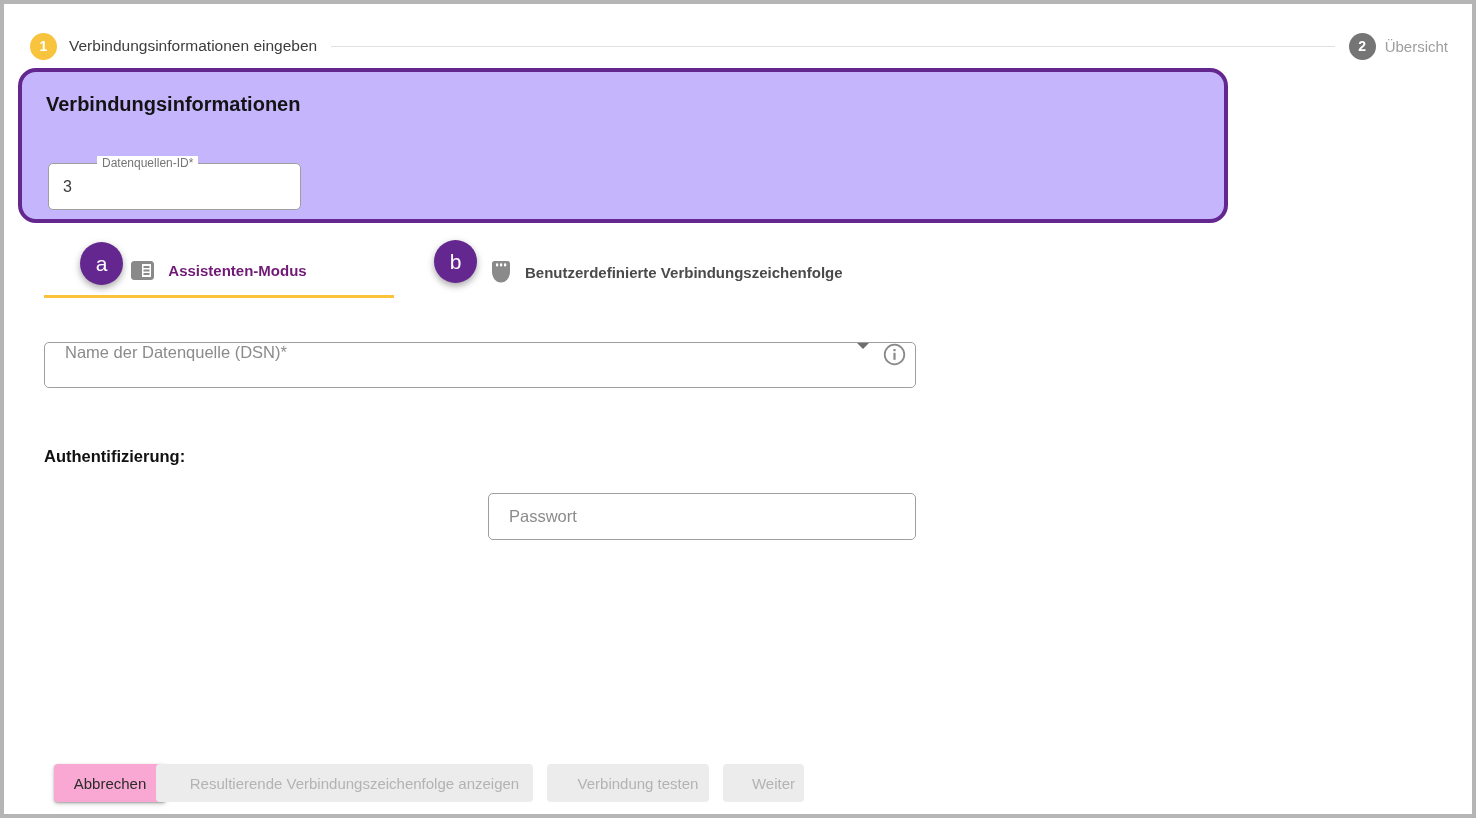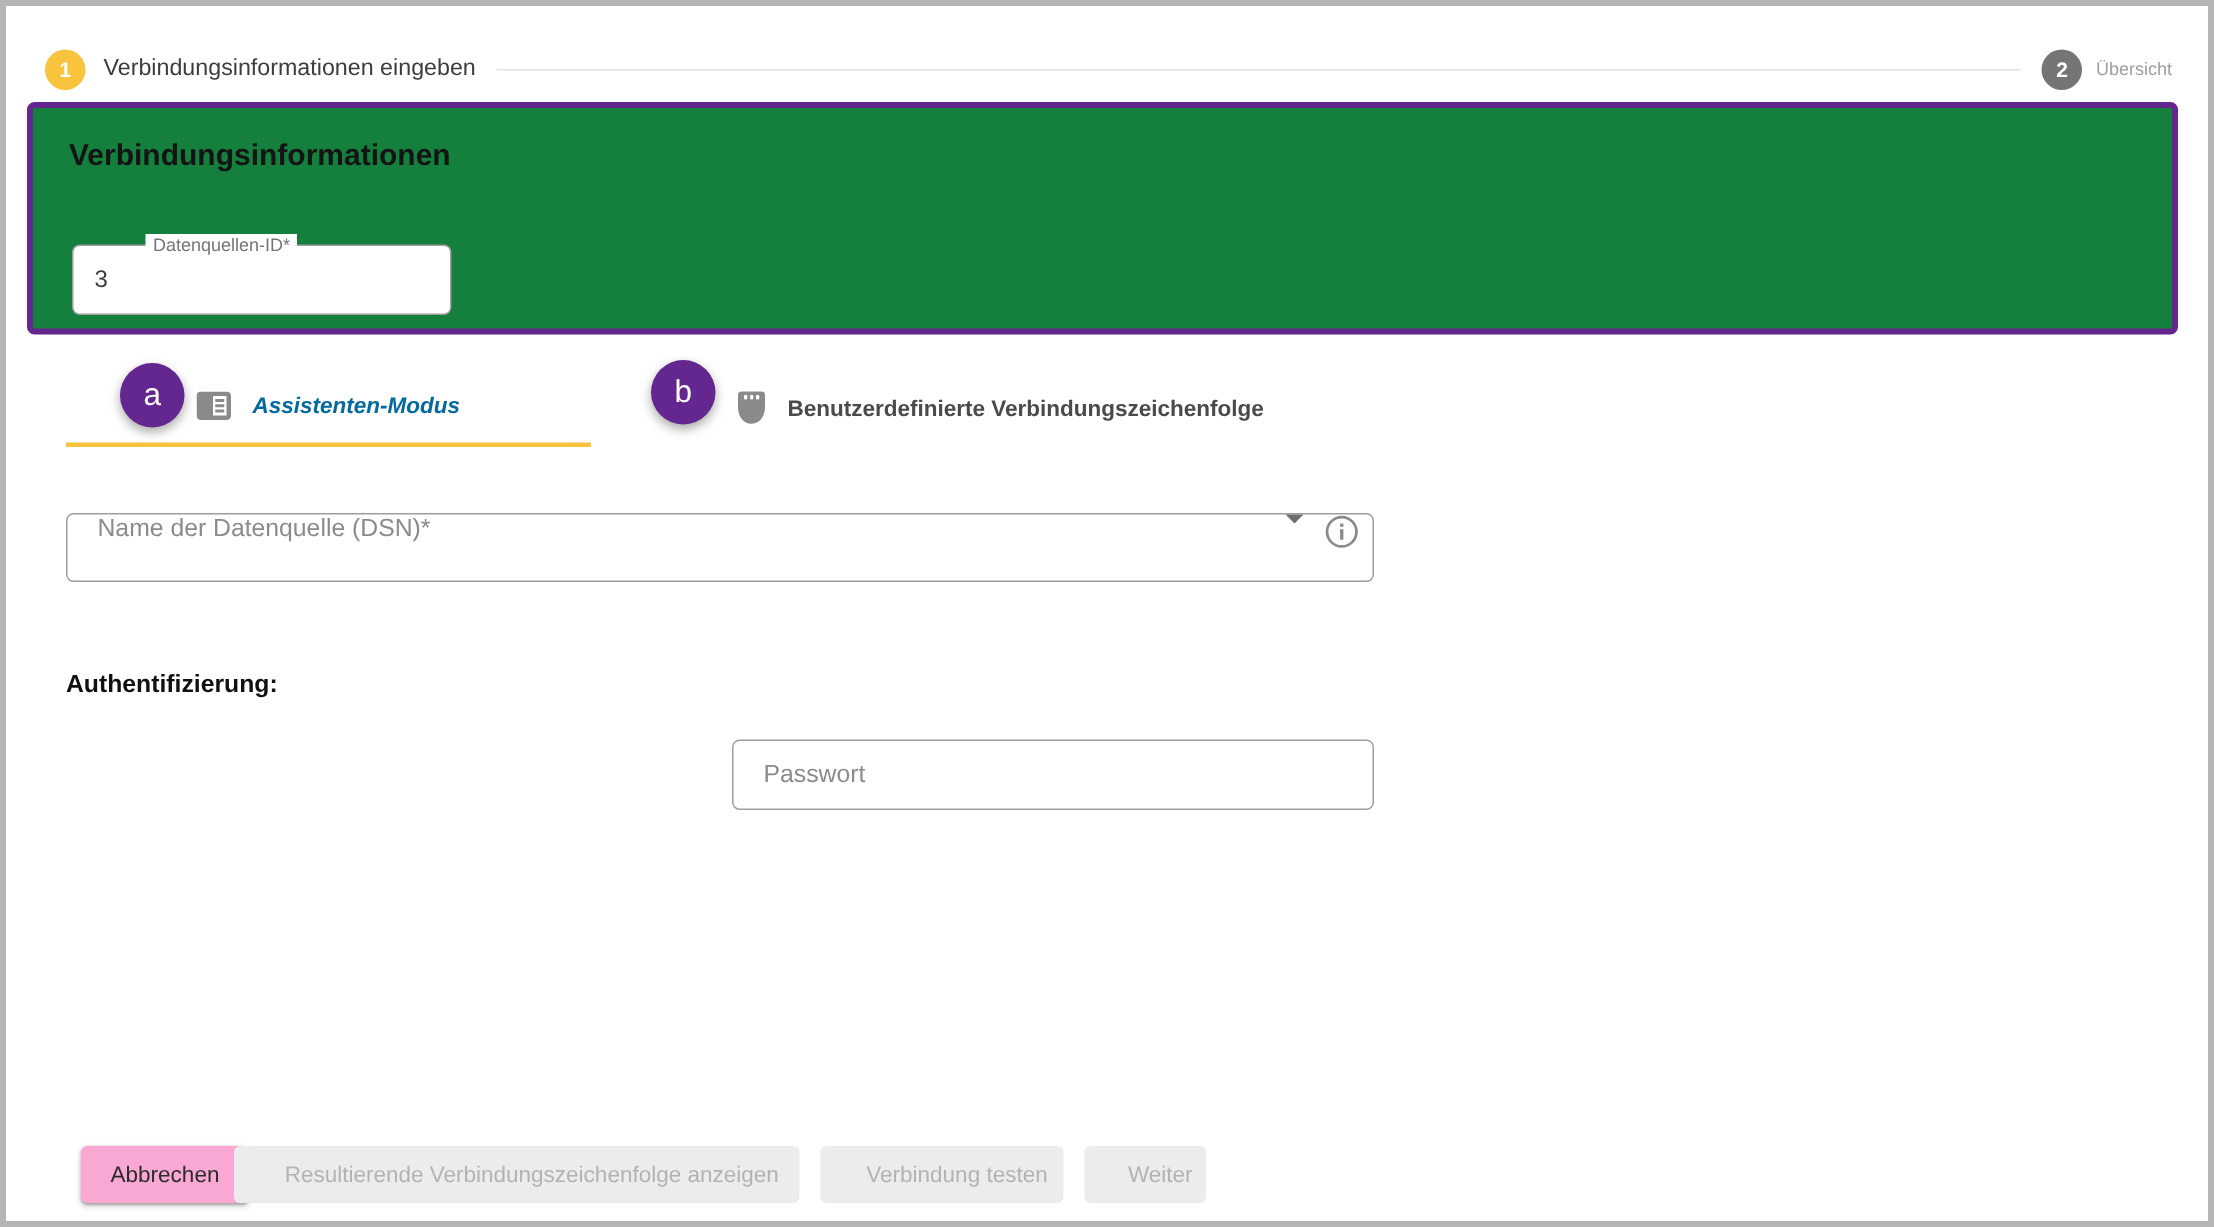--- a/index.html
+++ b/index.html
@@ -24,27 +24,27 @@
   .step { display: flex; align-items: center; }
   .step-circle {
     width: 27px; height: 27px; border-radius: 50%;
     display: flex; align-items: center; justify-content: center;
     color: #ffffff; font-size: 14px; font-weight: bold;
     flex: 0 0 auto;
   }
   .step-circle.active { background: #f8c43d; }
   .step-circle.inactive { background: #757575; }
   .step-label-active { margin-left: 12px; font-size: 15.5px; color: #3d3d3d; }
-  .step-label-inactive { margin-left: 9px; font-size: 12px; color: #9e9e9e; }
+  .step-label-inactive { margin-left: 9px; font-size: 15px; color: #9e9e9e; }
   .step-connector { flex: 1 1 auto; height: 1px; background: #e0e0e0; margin: 0 14px; }
 
   
   .purple-panel {
-    position: absolute; left: 14px; top: 64px; width: 1434px; height: 155px;
-    border: 4px solid #64278f; border-radius: 5px; background: #15803d;
+    position: absolute; left: 14px; top: 64px; width: 1210px; height: 155px;
+    border: 4px solid #64278f; border-radius: 18px; background: #c4b5fd;
   }
   .panel-title {
     position: absolute; left: 24px; top: 21px;
     font-size: 20px; font-weight: bold; color: #141414;
   }
 
   
   .outlined-field {
     position: absolute; border: 1px solid #9e9e9e; border-radius: 5px;
     background: #ffffff;
@@ -62,21 +62,21 @@
   .field-dsid { left: 26px; top: 91px; width: 253px; height: 47px; }
 
   
   .tab {
     position: absolute; top: 242px; height: 52px;
     display: flex; align-items: center; justify-content: center;
     cursor: pointer;
   }
   .tab-a { left: 40px; width: 350px; border-bottom: 3px solid #fbc23c; }
   .tab-b { left: 420px; width: 480px; justify-content: flex-start; padding-left: 67px; }
-  .tab-label-active { margin-left: 14px; font-size: 15px; font-weight: bold; color: #0369a1; font-style: italic; }
+  .tab-label-active { margin-left: 14px; font-size: 15px; font-weight: bold; color: #701a75; }
   .tab-label-inactive { margin-left: 14px; font-size: 15px; font-weight: bold; color: #4a4a4a; }
   .tab-icon { flex: 0 0 auto; display: block; }
 
   .annot-circle {
     position: absolute; width: 43px; height: 43px; border-radius: 50%;
     background: #64278f; color: #ffffff;
     display: flex; align-items: center; justify-content: center;
     font-size: 21px; box-shadow: 0 3px 7px rgba(0,0,0,0.35);
     z-index: 5;
   }

